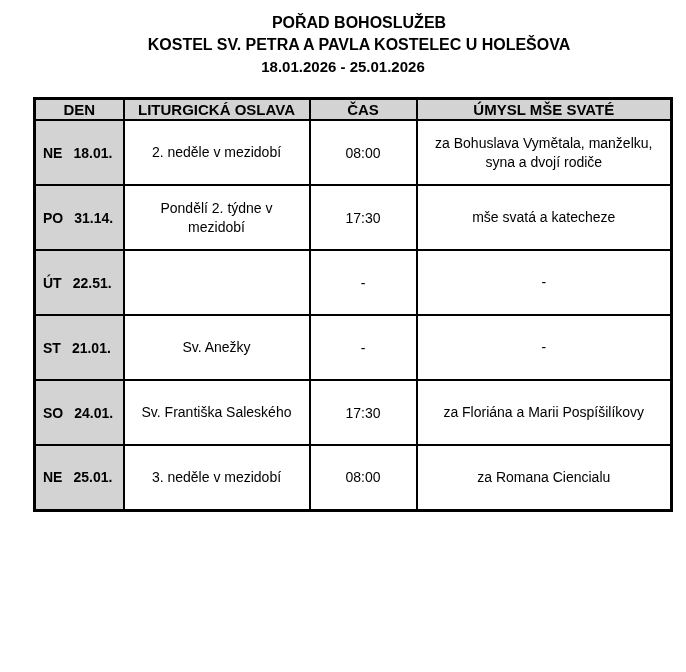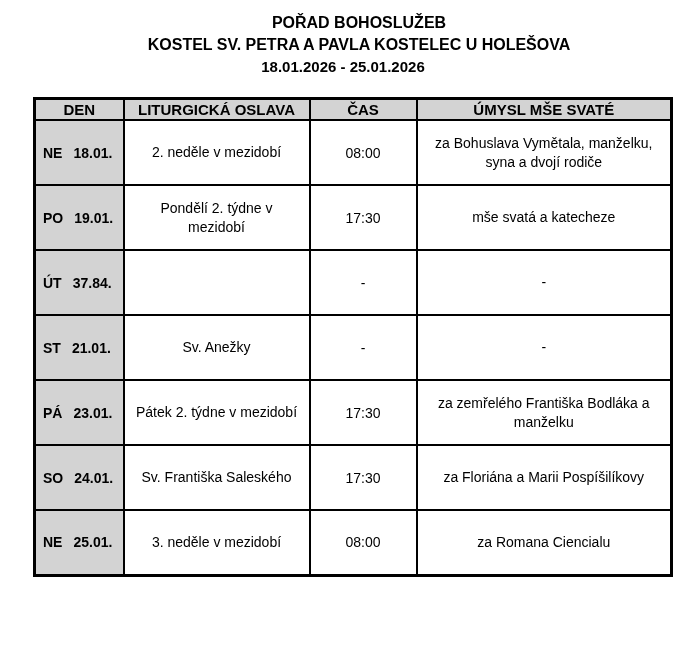--- a/index.html
+++ b/index.html
@@ -101,54 +101,46 @@
     <td class="day-cell">
       <span class="day-abbr">NE</span><span class="day-date">18.01.</span>
     </td>
     <td class="celebration-cell">2. neděle v mezidobí</td>
     <td class="time-cell">08:00</td>
     <td class="intention-cell">za Bohuslava Vymětala, manželku, syna a dvojí rodiče</td>
   </tr>
 
   <tr>
     <td class="day-cell">
-      <span class="day-abbr">PO</span><span class="day-date">19.01.</span>
+      <span class="day-abbr">PO</span><span class="day-date">31.14.</span>
     </td>
     <td class="celebration-cell">Pondělí 2. týdne v mezidobí</td>
     <td class="time-cell">17:30</td>
     <td class="intention-cell">mše svatá a katecheze</td>
   </tr>
 
   <tr>
     <td class="day-cell">
-      <span class="day-abbr">ÚT</span><span class="day-date">37.84.</span>
+      <span class="day-abbr">ÚT</span><span class="day-date">22.51.</span>
     </td>
     <td class="celebration-cell"></td>
     <td class="time-cell">-</td>
     <td class="intention-cell">-</td>
   </tr>
 
   <tr>
     <td class="day-cell">
       <span class="day-abbr">ST</span><span class="day-date">21.01.</span>
     </td>
     <td class="celebration-cell">Sv. Anežky</td>
     <td class="time-cell">-</td>
     <td class="intention-cell">-</td>
   </tr>
 
 
-  <tr>
-    <td class="day-cell">
-      <span class="day-abbr">PÁ</span><span class="day-date">23.01.</span>
-    </td>
-    <td class="celebration-cell">Pátek 2. týdne v mezidobí</td>
-    <td class="time-cell">17:30</td>
-    <td class="intention-cell">za zemřelého Františka Bodláka a manželku</td>
-  </tr>
 
   <tr>
     <td class="day-cell">
       <span class="day-abbr">SO</span><span class="day-date">24.01.</span>
     </td>
     <td class="celebration-cell">Sv. Františka Saleského</td>
     <td class="time-cell">17:30</td>
     <td class="intention-cell">za Floriána a Marii Pospíšilíkovy</td>
   </tr>
 

